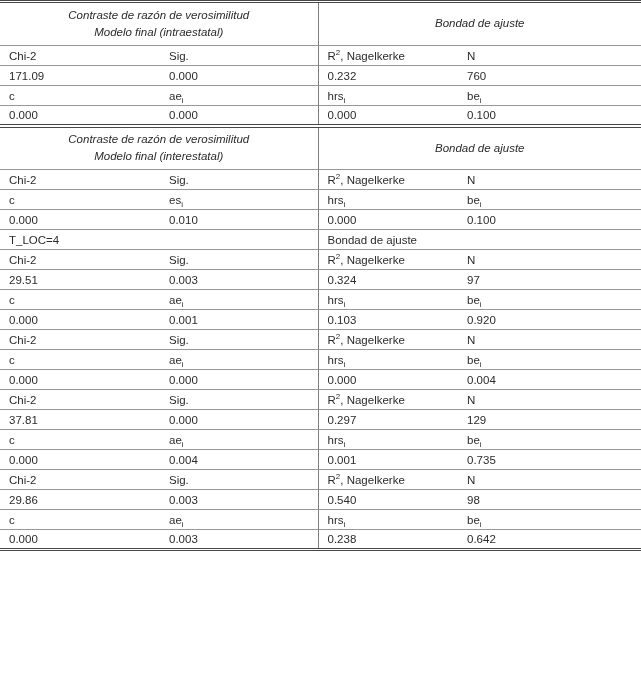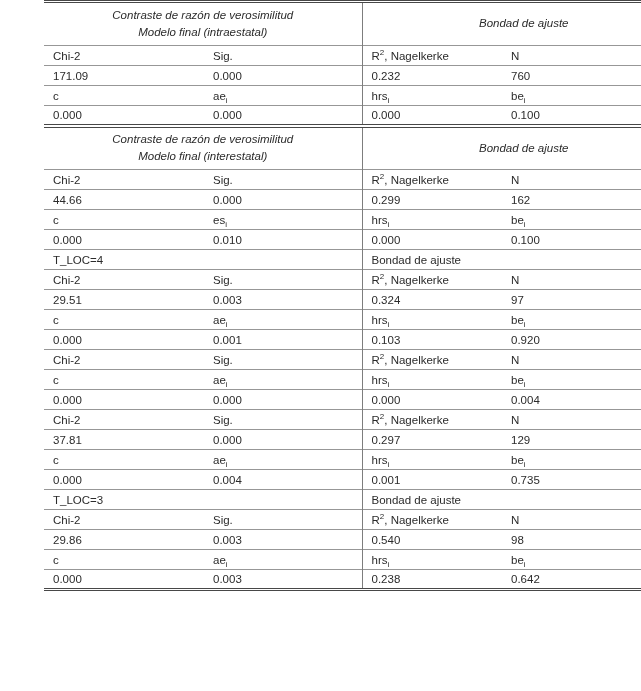--- a/index.html
+++ b/index.html
@@ -3,21 +3,21 @@
 <meta charset="utf-8">
 <style>
   * { margin:0; padding:0; box-sizing:border-box; }
   html, body { background:#ffffff; }
   body {
     width:641px;
     font-family:"Liberation Sans","DejaVu Sans",sans-serif;
     color:#2b2b2b;
     -webkit-font-smoothing:antialiased;
   }
-  .page { width:625px; min-height:691px; background:#ffffff;padding-left:44px; }
+  .page { width:625px; min-height:691px; background:#ffffff; }
 
   table.stats {
     width:641px;
     border-collapse:collapse;
     table-layout:fixed;
     border-top:3px double #474747;
     border-bottom:3px double #474747;
   }
   table.stats td {
     font-size:11.5px;
@@ -95,26 +95,20 @@
 Modelo final (interestatal)</td>
           <td colspan="2">Bondad de ajuste</td>
         </tr>
         <tr class="data-row">
           <td class="fmt">Chi-2</td>
           <td class="fmt mid">Sig.</td>
           <td class="fmt">R<sup>2</sup>, Nagelkerke</td>
           <td class="fmt">N</td>
         </tr>
         <tr class="data-row">
-          <td class="fmt">44.66</td>
-          <td class="fmt mid">0.000</td>
-          <td class="fmt">0.299</td>
-          <td class="fmt">162</td>
-        </tr>
-        <tr class="data-row">
           <td class="fmt">c</td>
           <td class="fmt mid">es<sub>i</sub></td>
           <td class="fmt">hrs<sub>i</sub></td>
           <td class="fmt">be<sub>i</sub></td>
         </tr>
         <tr class="data-row">
           <td class="fmt">0.000</td>
           <td class="fmt mid">0.010</td>
           <td class="fmt">0.000</td>
           <td class="fmt">0.100</td>
@@ -182,24 +176,20 @@
           <td class="fmt mid">ae<sub>i</sub></td>
           <td class="fmt">hrs<sub>i</sub></td>
           <td class="fmt">be<sub>i</sub></td>
         </tr>
         <tr class="data-row">
           <td class="fmt">0.000</td>
           <td class="fmt mid">0.004</td>
           <td class="fmt">0.001</td>
           <td class="fmt">0.735</td>
         </tr>
-        <tr class="sub-header">
-          <td class="mid" colspan="2">T_LOC=3</td>
-          <td colspan="2">Bondad de ajuste</td>
-        </tr>
         <tr class="data-row">
           <td class="fmt">Chi-2</td>
           <td class="fmt mid">Sig.</td>
           <td class="fmt">R<sup>2</sup>, Nagelkerke</td>
           <td class="fmt">N</td>
         </tr>
         <tr class="data-row">
           <td class="fmt">29.86</td>
           <td class="fmt mid">0.003</td>
           <td class="fmt">0.540</td>

